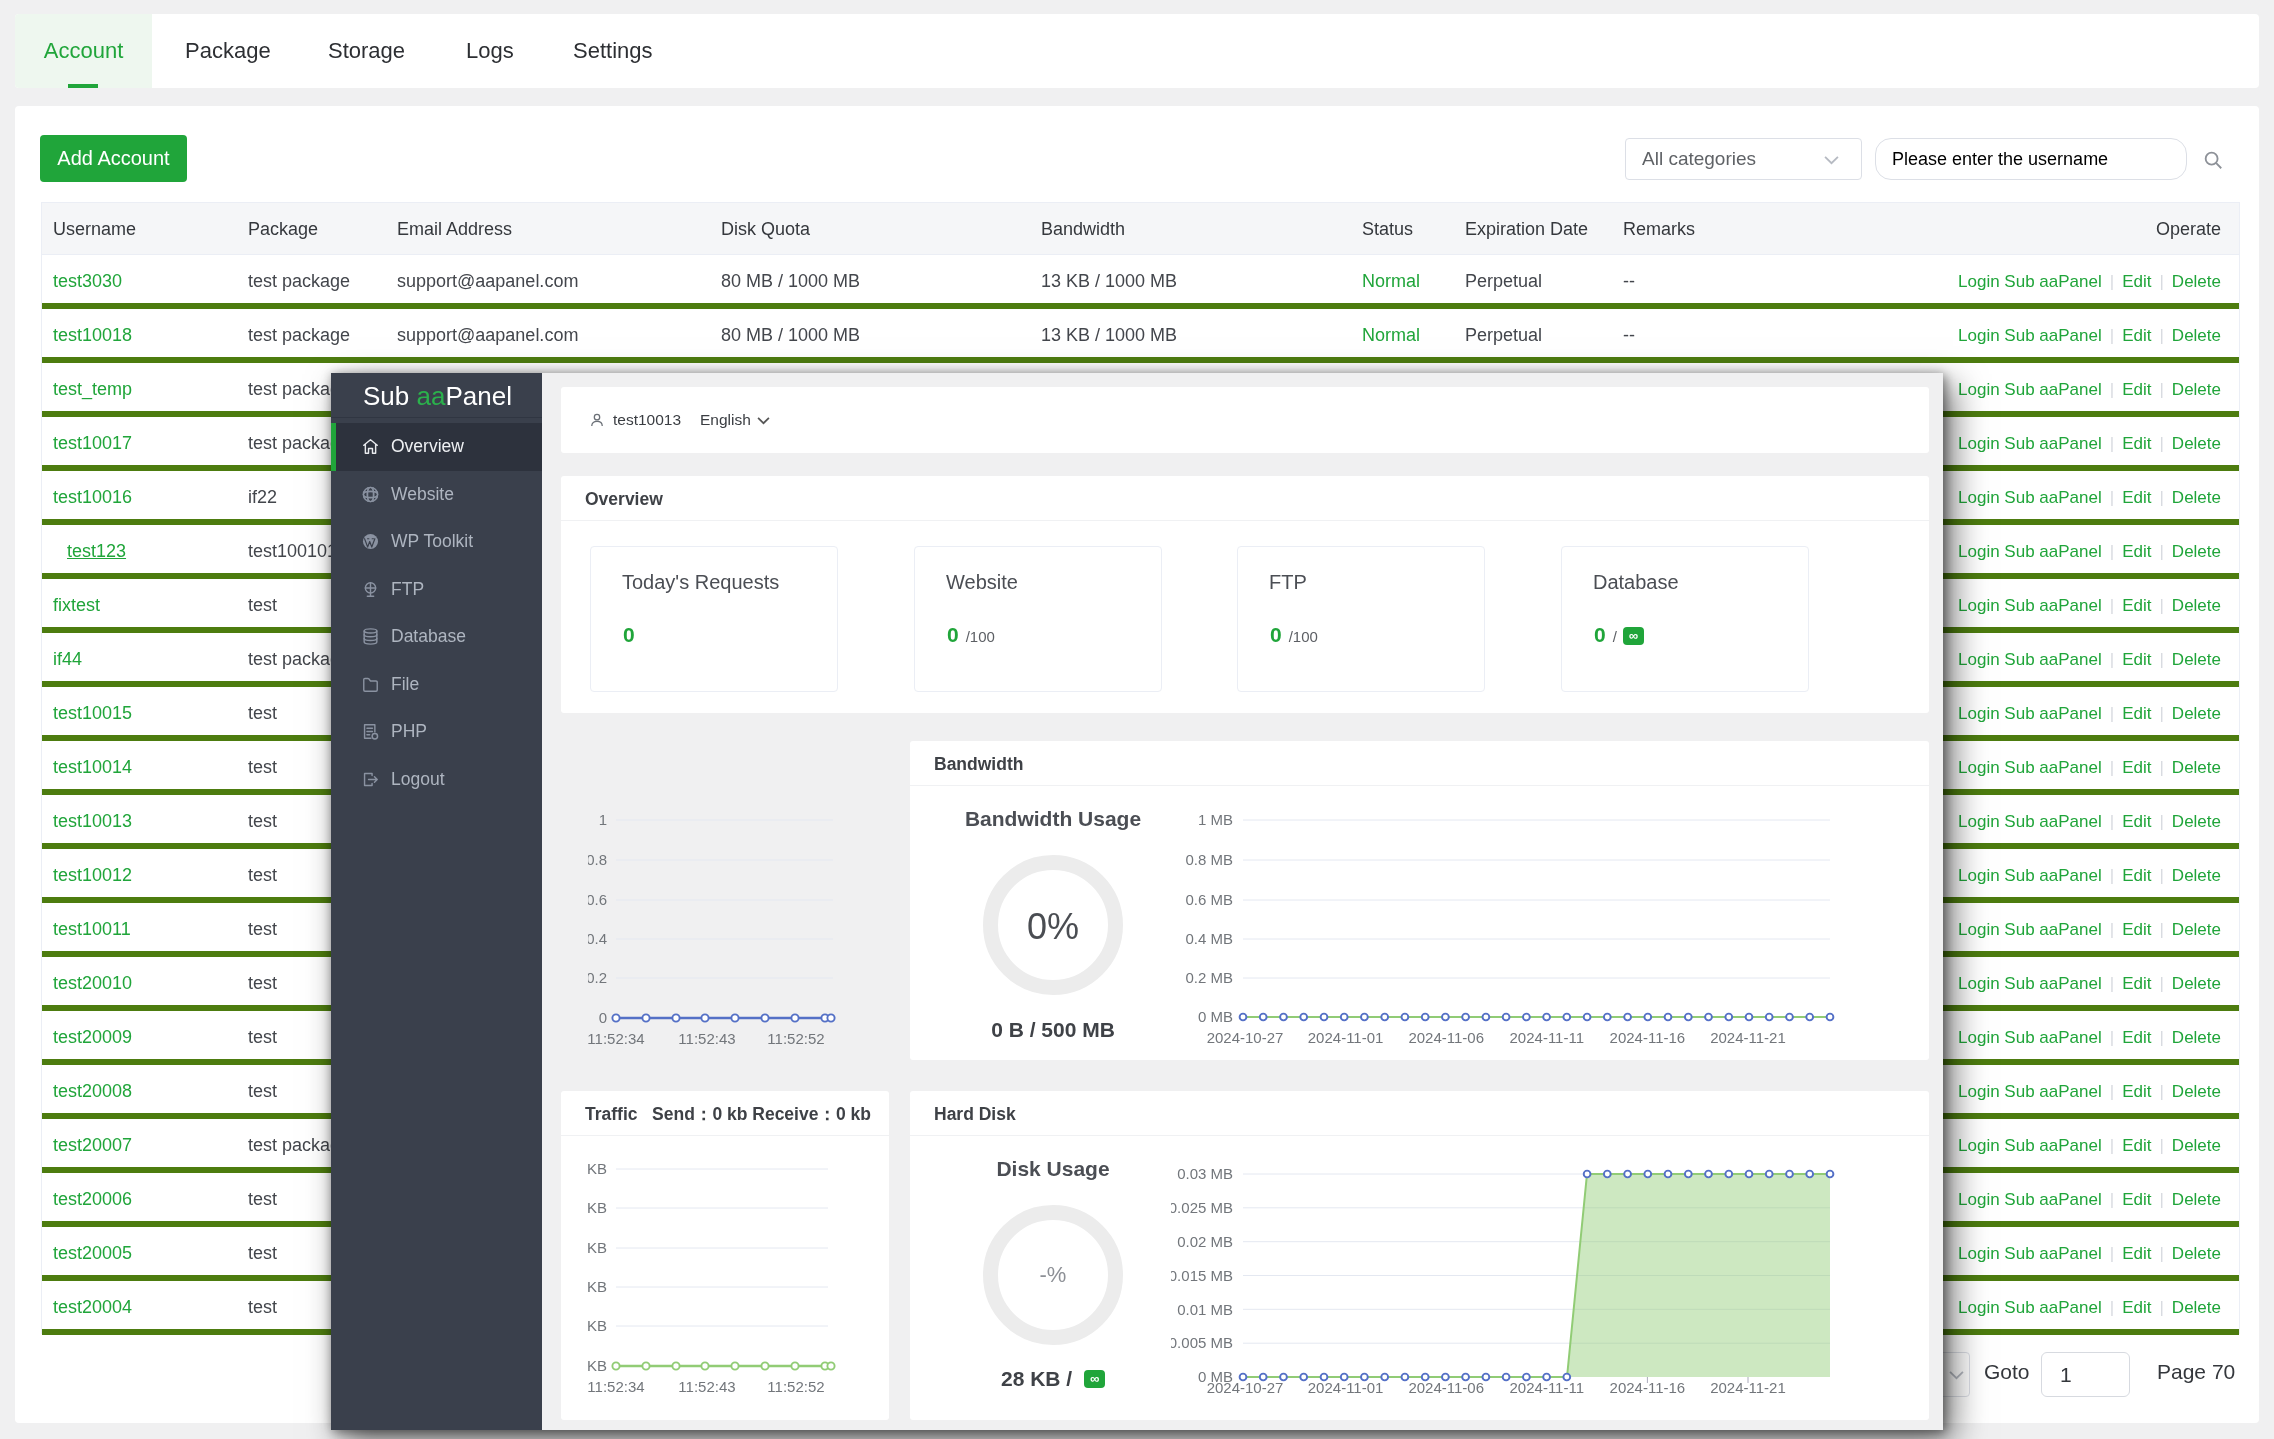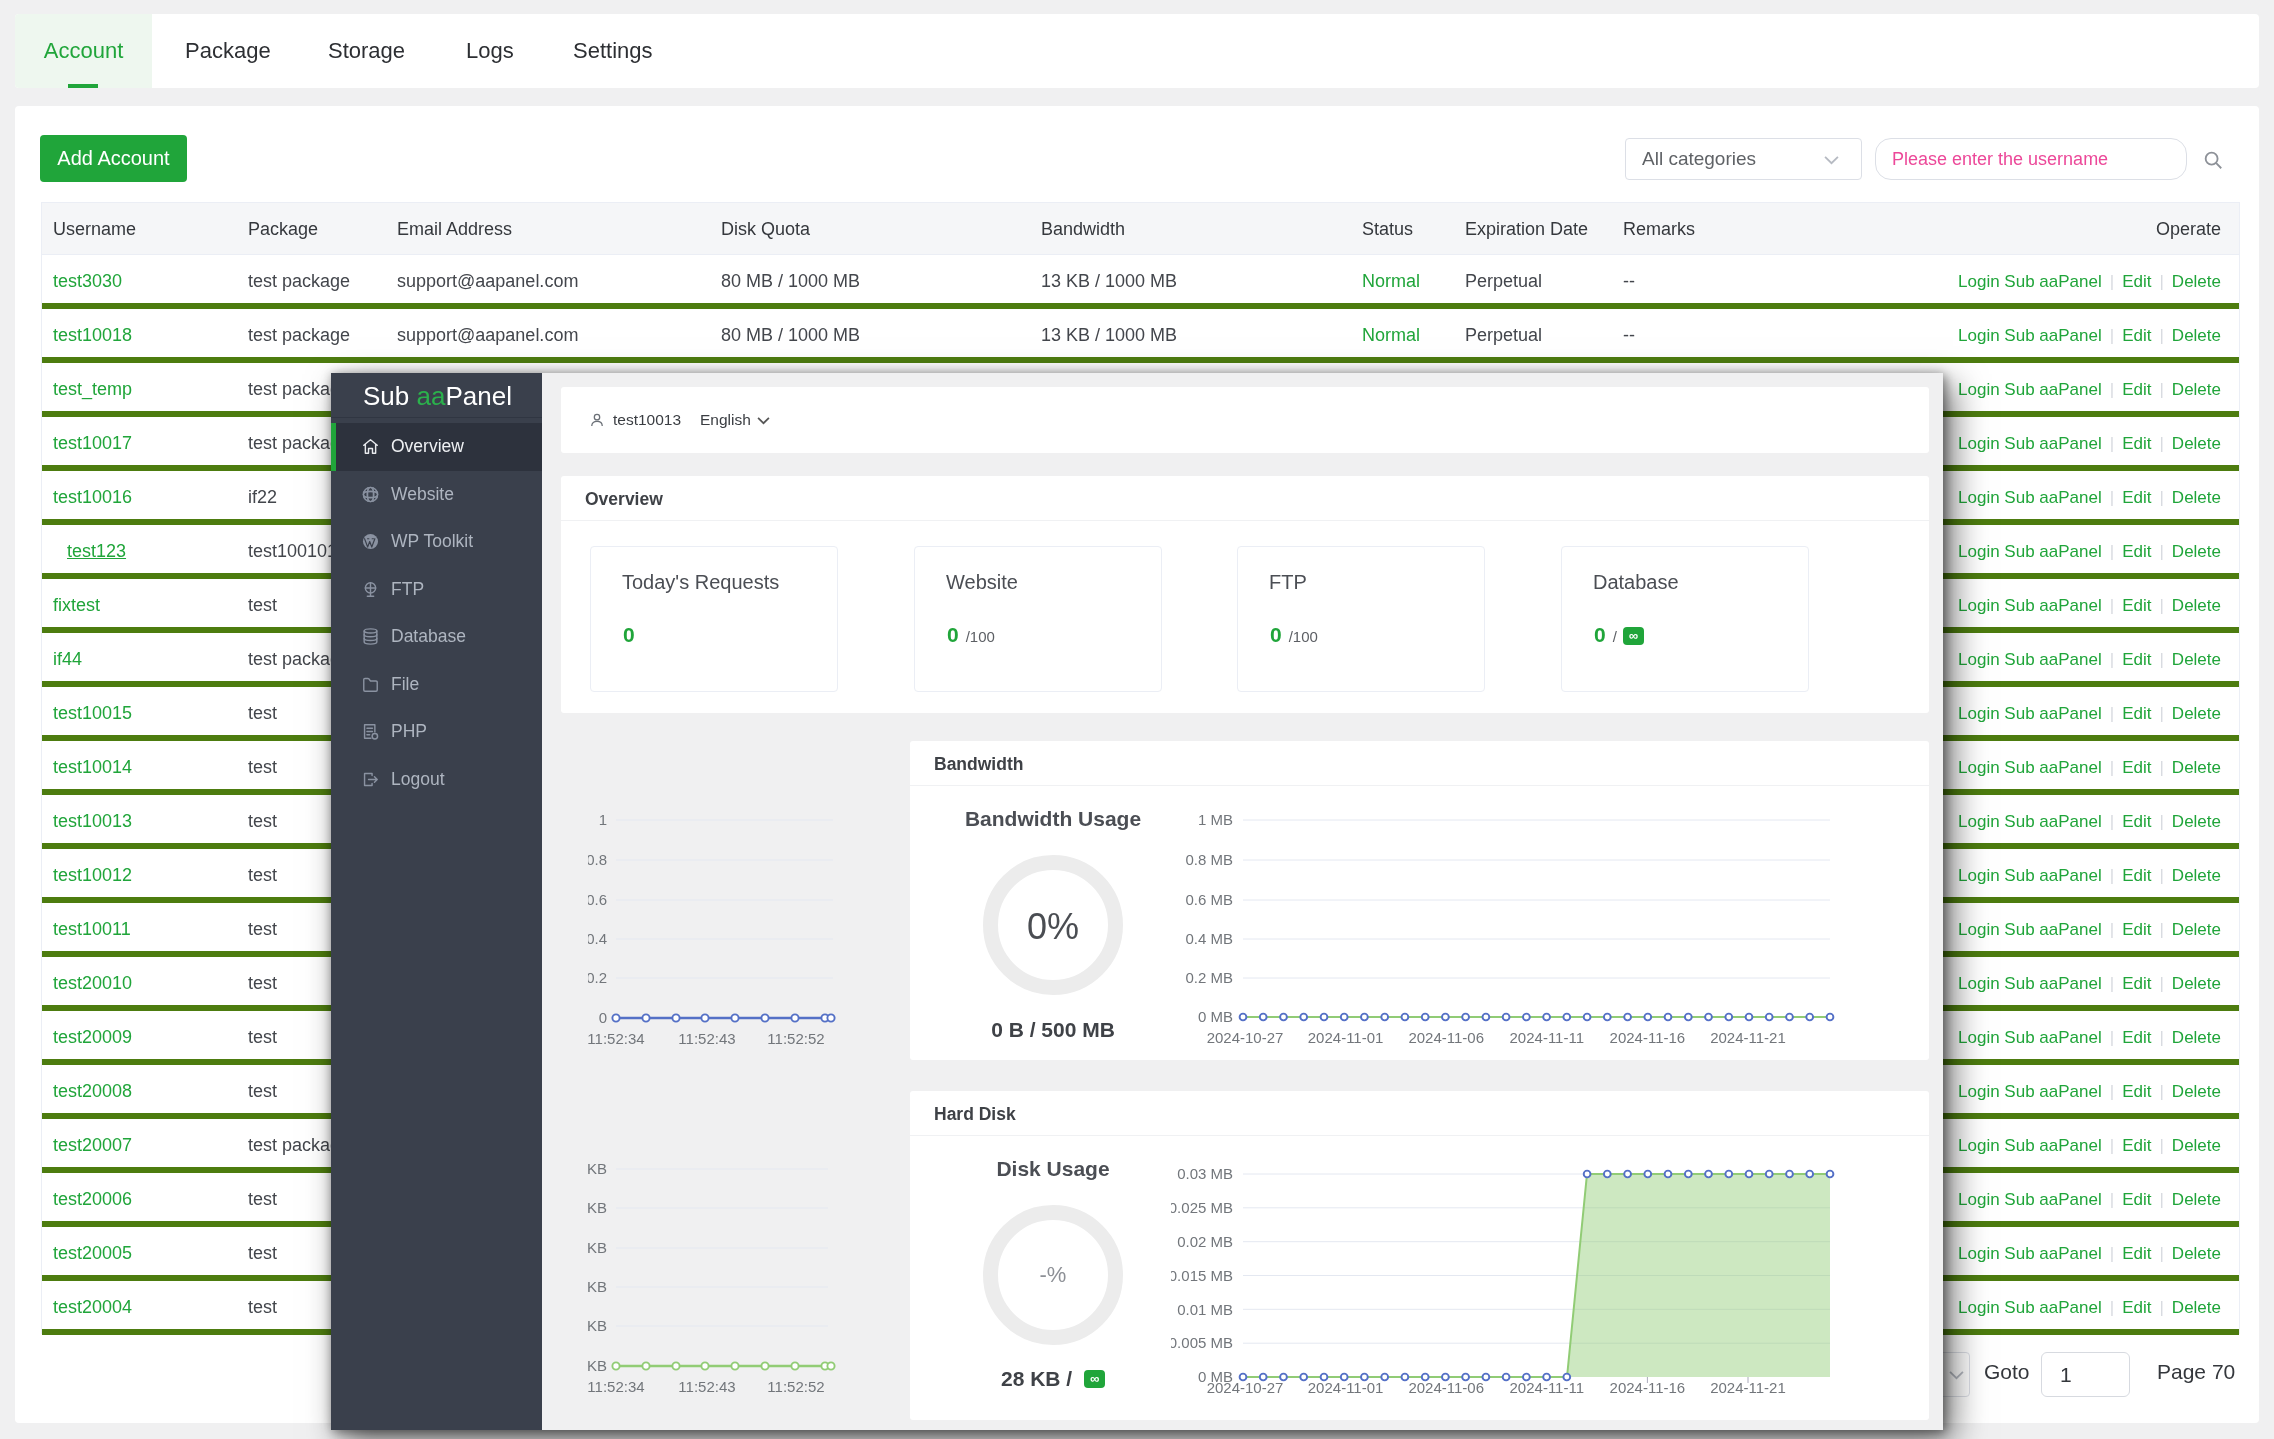--- a/index.html
+++ b/index.html
@@ -9,21 +9,21 @@
 
 .topnav { position:absolute; left:15px; top:14px; width:2244px; height:74px; background:#fff; border-radius:4px; }
 .tab { position:absolute; top:0; height:74px; line-height:74px; font-size:22px; color:#2d2f33; }
 .tab-account { left:0; width:137px; background:#eef7ef; text-align:center; color:#20a53a; border-radius:4px 0 0 4px; }
 .tab-account::after { content:""; position:absolute; left:53px; bottom:0; width:30px; height:4px; background:#20a53a; }
 
 
 .main { position:absolute; left:15px; top:106px; width:2244px; height:1317px; background:#fff; border-radius:4px; }
 .btn-add { position:absolute; left:25px; top:29px; width:147px; height:47px; background:#20a53a; color:#fff; font-size:20px; text-align:center; line-height:47px; border-radius:4px; }
 .selbox { position:absolute; left:1610px; top:32px; width:237px; height:42px; border:1px solid #dcdfe6; border-radius:4px; background:#fff; font-size:19px; color:#5f6266; line-height:40px; padding-left:16px; }
-.srchbox { position:absolute; left:1860px; top:32px; width:312px; height:42px; border:1px solid #dcdfe6; border-radius:16px; background:#fff; font-size:18px; color:#ec4899; line-height:40px; padding-left:16px; }
+.srchbox { position:absolute; left:1860px; top:32px; width:312px; height:42px; border:1px solid #dcdfe6; border-radius:16px; background:#fff; font-size:18px; color:#000000; line-height:40px; padding-left:16px; }
 
 
 .tbl { position:absolute; left:26px; top:96px; width:2199px; height:1132px; border:1px solid #ebeef5; border-bottom:none; }
 .thead { position:absolute; left:0; top:0; width:100%; height:52px; background:#f5f6f8; border-bottom:1px solid #ebeef5; }
 .th { position:absolute; top:0; height:52px; line-height:52px; font-size:18px; color:#35383d; }
 .trow { position:absolute; left:0; width:100%; height:54px; background:#fff; border-bottom:6px solid #4d7c0f; }
 .cell { position:absolute; top:0; height:53px; line-height:53px; font-size:18px; color:#43464c; white-space:nowrap; }
 .cell.user { color:#20a53a; }
 .cell.green { color:#20a53a; }
 .cell.op { right:18px; color:#20a53a; font-size:17px; }
@@ -432,20 +432,24 @@
 
     <div class="wcard" style="left:368px;top:368px;width:1019px;height:319px;">
       <div class="ctitle">Bandwidth</div>
       <div class="cdiv"></div>
       <div class="duplabel" style="left:-7px;top:66px;">Bandwidth Usage</div>
       <div class="donut" style="left:73px;top:114px;"></div>
       <div class="dcenter" style="left:-7px;top:165px;">0%</div>
       <div class="dsub" style="left:-27px;top:277px;">0 B / 500 MB</div>
     </div>
 
+    <div class="wcard" style="left:19px;top:718px;width:328px;height:329px;">
+      <div class="ctitle">Traffic&nbsp;&nbsp;&nbsp;Send：0 kb Receive：0 kb</div>
+      <div class="cdiv"></div>
+    </div>
     <div class="wcard" style="left:368px;top:718px;width:1019px;height:329px;">
       <div class="ctitle">Hard Disk</div>
       <div class="cdiv"></div>
       <div class="duplabel" style="left:-7px;top:66px;">Disk Usage</div>
       <div class="donut" style="left:73px;top:114px;"></div>
       <div class="dcenter" style="left:-7px;top:171px;font-size:22px;color:#8d9096;">-%</div>
       <div class="dsub" style="left:-27px;top:276px;">28 KB / <span class="inf" style="vertical-align:3px;">∞</span></div>
     </div>
   </div>
 </div>

